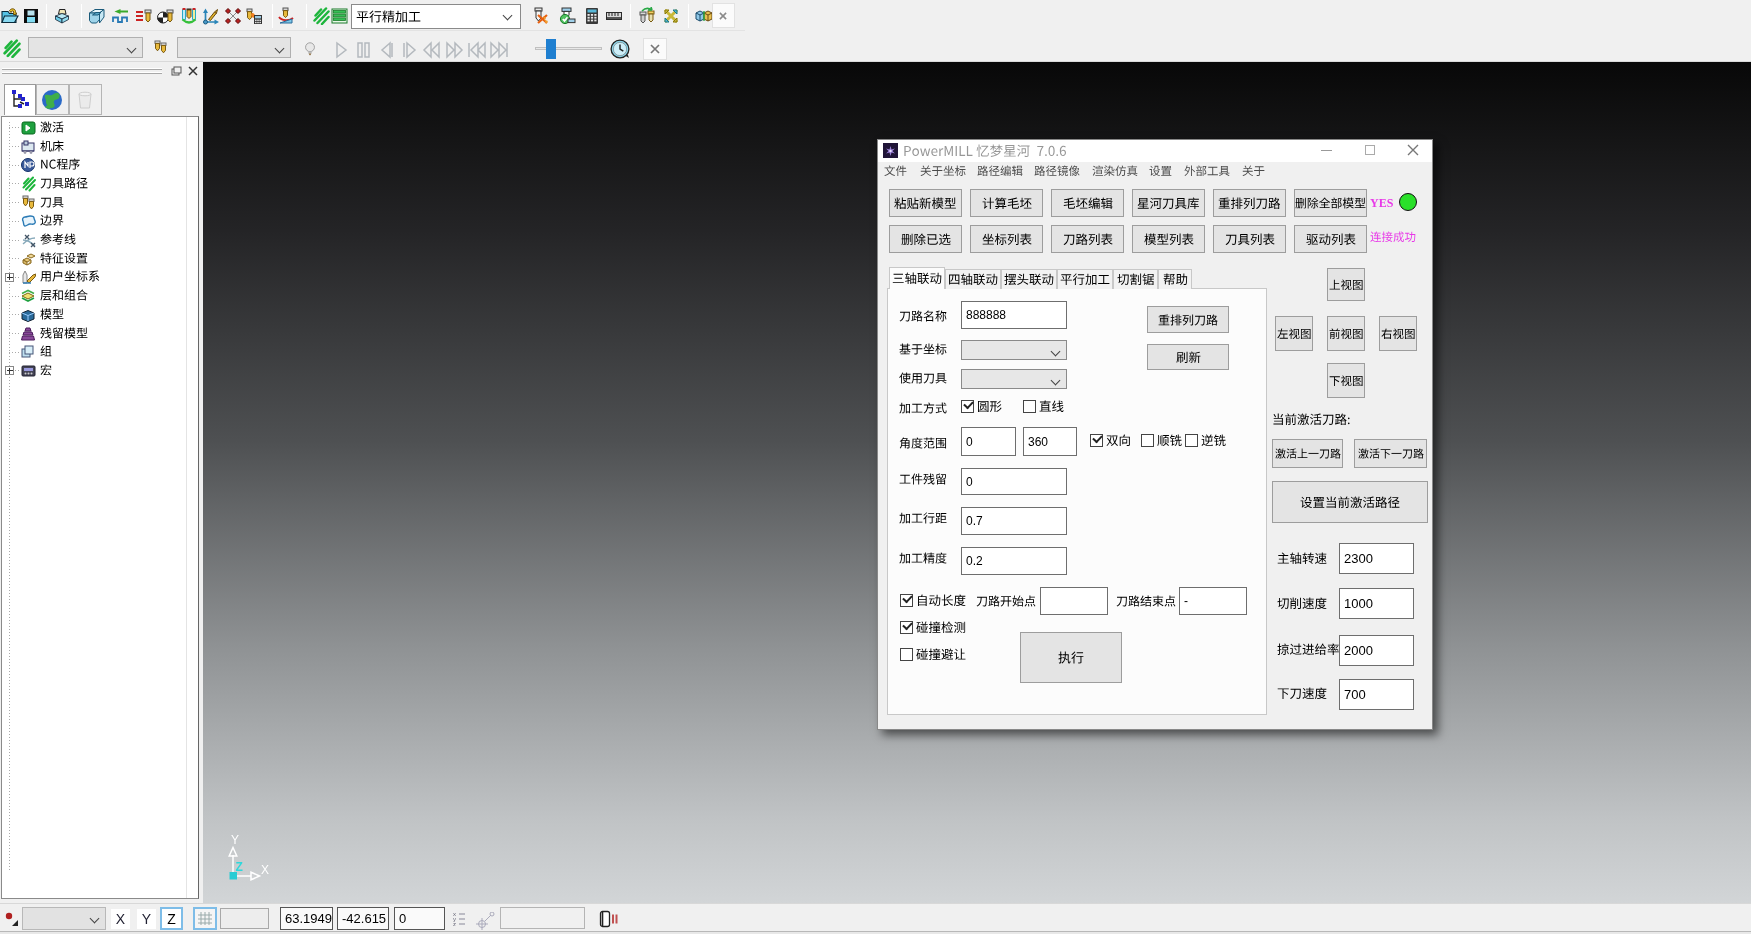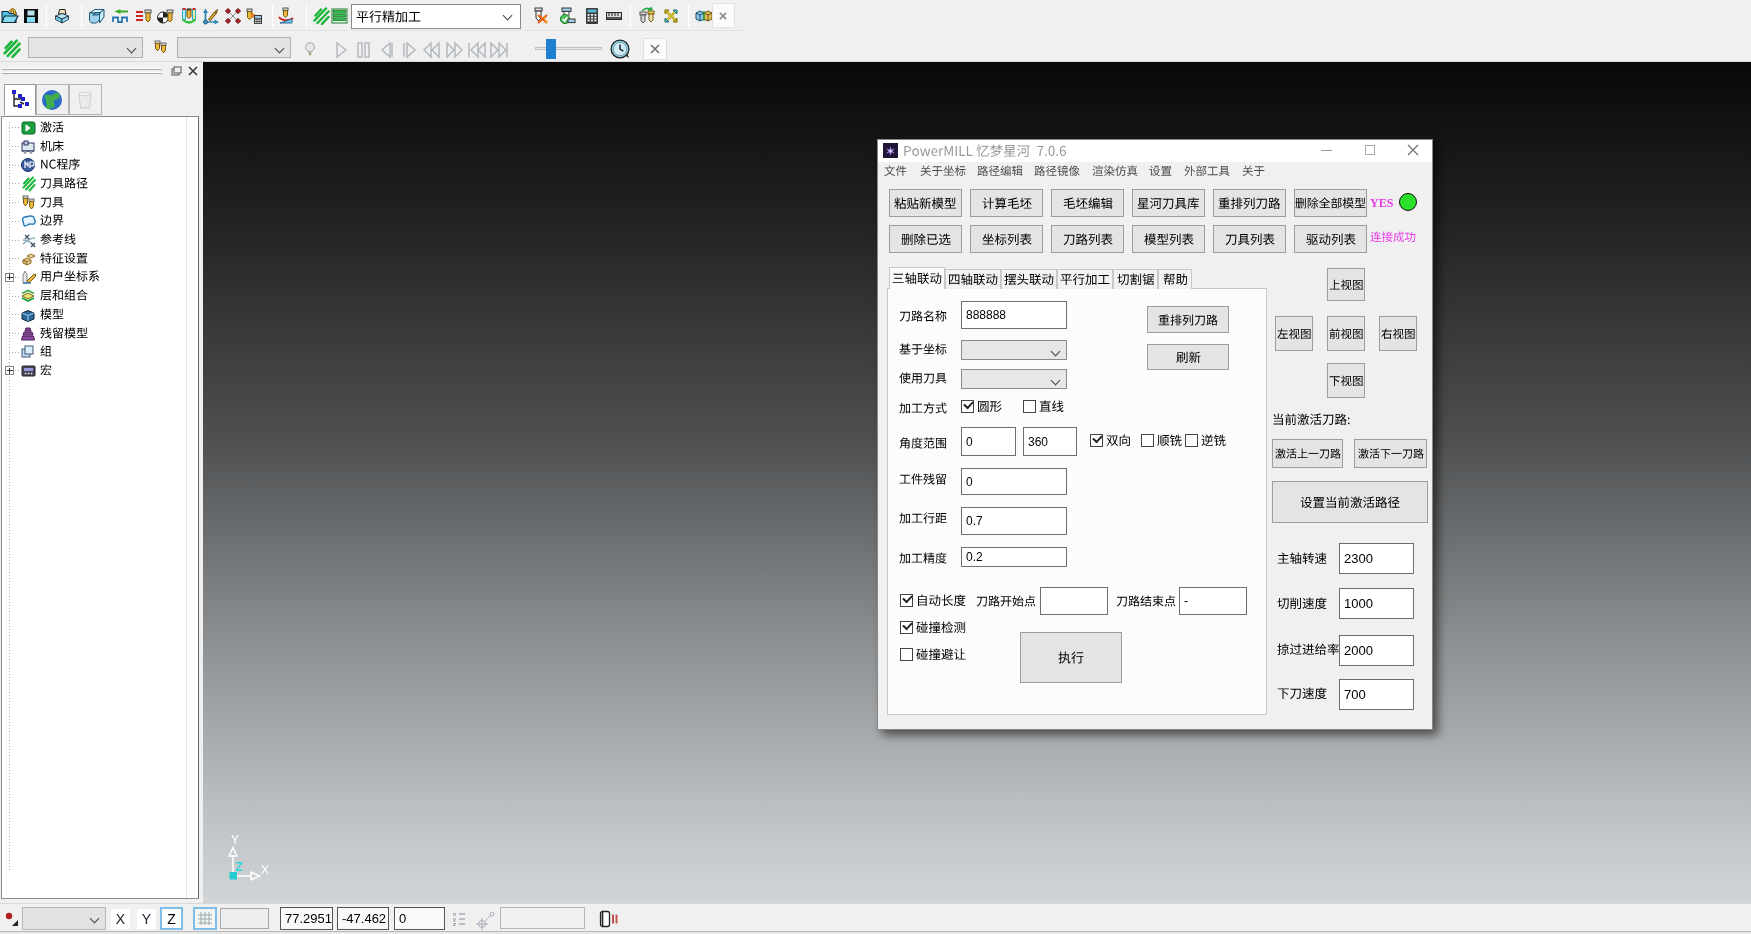--- a/index.html
+++ b/index.html
@@ -853,21 +853,21 @@
     </div>
 <div class="fld" style="left:83px;top:367px;width:106px;height:28px;font-size:12px">0.7</div>
 <div style="position:absolute;left:21px;top:412px">
       <svg style="display:block;" width="48.0" height="12" viewBox="0 0 4000 1000" fill="#000">
         <use href="#u52A0" x="0"></use>
         <use href="#u5DE5" x="1000"></use>
         <use href="#u7CBE" x="2000"></use>
         <use href="#u5EA6" x="3000"></use>
       </svg>
     </div>
-<div class="fld" style="left:83px;top:407px;width:106px;height:20px;font-size:12px">0.2</div>
+<div class="fld" style="left:83px;top:407px;width:106px;height:28px;font-size:12px">0.2</div>
 <div class="chk" style="left:22px;top:454px">
       <span class="box c"></span>
       <svg style="display:block;" width="50.0" height="12.5" viewBox="0 0 4000 1000" fill="#000">
         <use href="#u81EA" x="0"></use>
         <use href="#u52A8" x="1000"></use>
         <use href="#u957F" x="2000"></use>
         <use href="#u5EA6" x="3000"></use>
       </svg>
     </div>
 <div style="position:absolute;left:98px;top:455px">
@@ -1053,22 +1053,22 @@
   </svg>
 <div class="cmb" style="left:22px;top:907px;width:84px;height:23px;background:#e2e2e2;border:1px solid #b8b8b8"></div>
 <div class="abs" style="left:111px;top:909px;width:19px;height:20px;background:#fff;display:flex;align-items:center;justify-content:center;font-size:14px;color:#223">X</div>
 <div class="abs" style="left:137px;top:909px;width:19px;height:20px;background:#fff;display:flex;align-items:center;justify-content:center;font-size:14px;color:#223">Y</div>
 <div class="abs" style="left:160px;top:907px;width:23px;height:23px;background:#fff;border:2px solid #7ebde8;display:flex;align-items:center;justify-content:center;font-size:14px;color:#000">Z</div>
 <div class="abs" style="left:193px;top:907px;width:24px;height:23px;border:2px solid #7ebde8;background:#f5f5f5"></div>
 <svg class="abs" style="left:197px;top:911px" width="16" height="15" viewBox="0 0 16 15" stroke="#9aa" fill="none">
     <path d="M1 4h14M1 8h14M1 12h14M4 1v13M8 1v13M12 1v13"></path>
   </svg>
 <div class="abs" style="left:220px;top:908px;width:49px;height:21px;background:#ededed;border:1px solid #a8a8a8"></div>
-<div class="fld" style="left:280px;top:907px;width:53px;height:23px;background:#fafafa;border:1px solid #555;font-size:13px">77.2951</div>
-<div class="fld" style="left:337px;top:907px;width:52px;height:23px;background:#fafafa;border:1px solid #555;font-size:13px">-47.462</div>
+<div class="fld" style="left:280px;top:907px;width:53px;height:23px;background:#fafafa;border:1px solid #555;font-size:13px">63.1949</div>
+<div class="fld" style="left:337px;top:907px;width:52px;height:23px;background:#fafafa;border:1px solid #555;font-size:13px">-42.615</div>
 <div class="fld" style="left:394px;top:907px;width:51px;height:23px;background:#fafafa;border:1px solid #555;font-size:13px">0</div>
 <svg class="abs" style="left:452px;top:910px" width="18" height="18" viewBox="0 0 18 18">
 <g font-family="Liberation Sans" font-size="6" fill="#667">
       <text x="1" y="6">x</text>
       <text x="1" y="11">y</text>
       <text x="1" y="16">z</text>
     </g>
 <g stroke="#889">
       <path d="M7 4h6M7 9h6M7 14h6"></path>
     </g>

